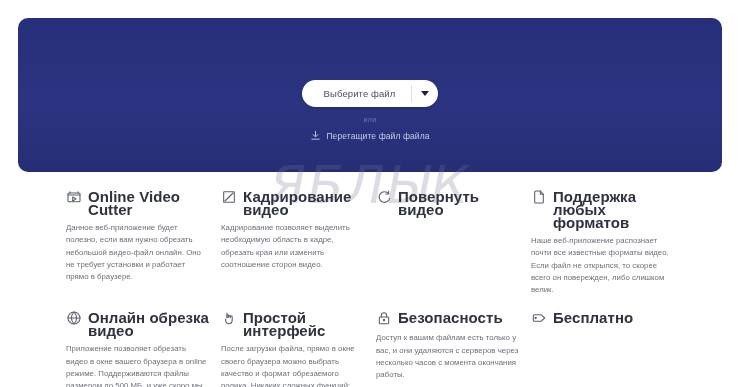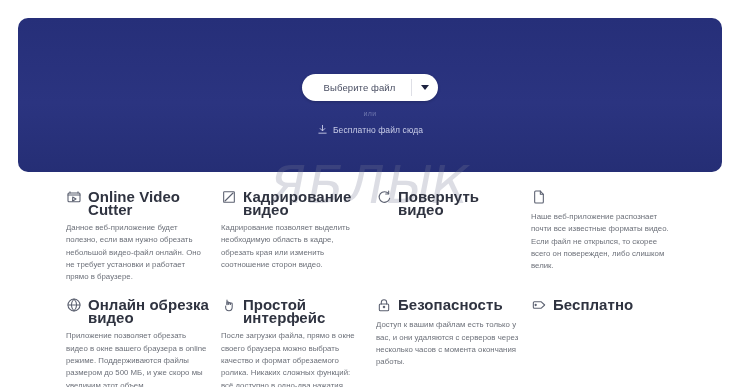--- a/index.html
+++ b/index.html
@@ -24,21 +24,21 @@
     top: 18px;
     width: 704px;
     height: 154px;
     background: #26307a;
     background: linear-gradient(180deg, #262f79 0%, #2b3480 55%, #252e75 100%);
     border-radius: 10px;
   }
   .hero-inner {
     position: absolute;
     left: 0; right: 0;
-    top: 56px;
+    top: 62px;
     display: flex;
     flex-direction: column;
     align-items: center;
   }
   .file-picker {
     display: flex;
     align-items: center;
     height: 27px;
     background: #ffffff;
     border-radius: 14px;
@@ -167,21 +167,21 @@
       </div>
 
       <div class="or-text">или</div>
 
       <div class="drag-row">
         <svg class="dl-icon" width="11" height="11" viewBox="0 0 24 24" fill="none" stroke="#c9cde8" stroke-width="2" stroke-linecap="round" stroke-linejoin="round">
           <path d="M12 3v11"></path>
           <path d="M7 10l5 5 5-5"></path>
           <path d="M4 20h16"></path>
         </svg>
-        <span class="drag-label">Бесплатно файл сюда</span>
+        <span class="drag-label">Перетащите файл файла</span>
       </div>
 
     </div>
   </div>
 
   <div class="watermark">
     <span class="wm-text">ЯБЛЫК</span>
   </div>
 
   <div class="features">
@@ -220,20 +220,21 @@
         <span class="feature-title">Повернуть видео</span>
       </div>
     </div>
 
     <div class="feature">
       <div class="feature-head">
         <svg class="feature-icon" viewBox="0 0 24 24" fill="none" stroke="#5b6070" stroke-width="1.6" stroke-linecap="round" stroke-linejoin="round">
           <path d="M14 3H7a1.5 1.5 0 0 0-1.5 1.5v15A1.5 1.5 0 0 0 7 21h10a1.5 1.5 0 0 0 1.5-1.5V8z"></path>
           <path d="M14 3v5h4.5"></path>
         </svg>
+        <span class="feature-title">Поддержка любых форматов</span>
       </div>
       <div class="feature-body">Наше веб-приложение распознает почти все известные форматы видео. Если файл не открылся, то скорее всего он повережден, либо слишком велик.</div>
     </div>
 
     <div class="feature">
       <div class="feature-head">
         <svg class="feature-icon" viewBox="0 0 24 24" fill="none" stroke="#5b6070" stroke-width="1.6" stroke-linecap="round" stroke-linejoin="round">
           <circle cx="12" cy="12" r="9"></circle>
           <path d="M3 12h18"></path>
           <path d="M12 3c2.6 2.7 3.9 6 3.9 9s-1.3 6.3-3.9 9c-2.6-2.7-3.9-6-3.9-9S9.4 5.7 12 3z"></path>

